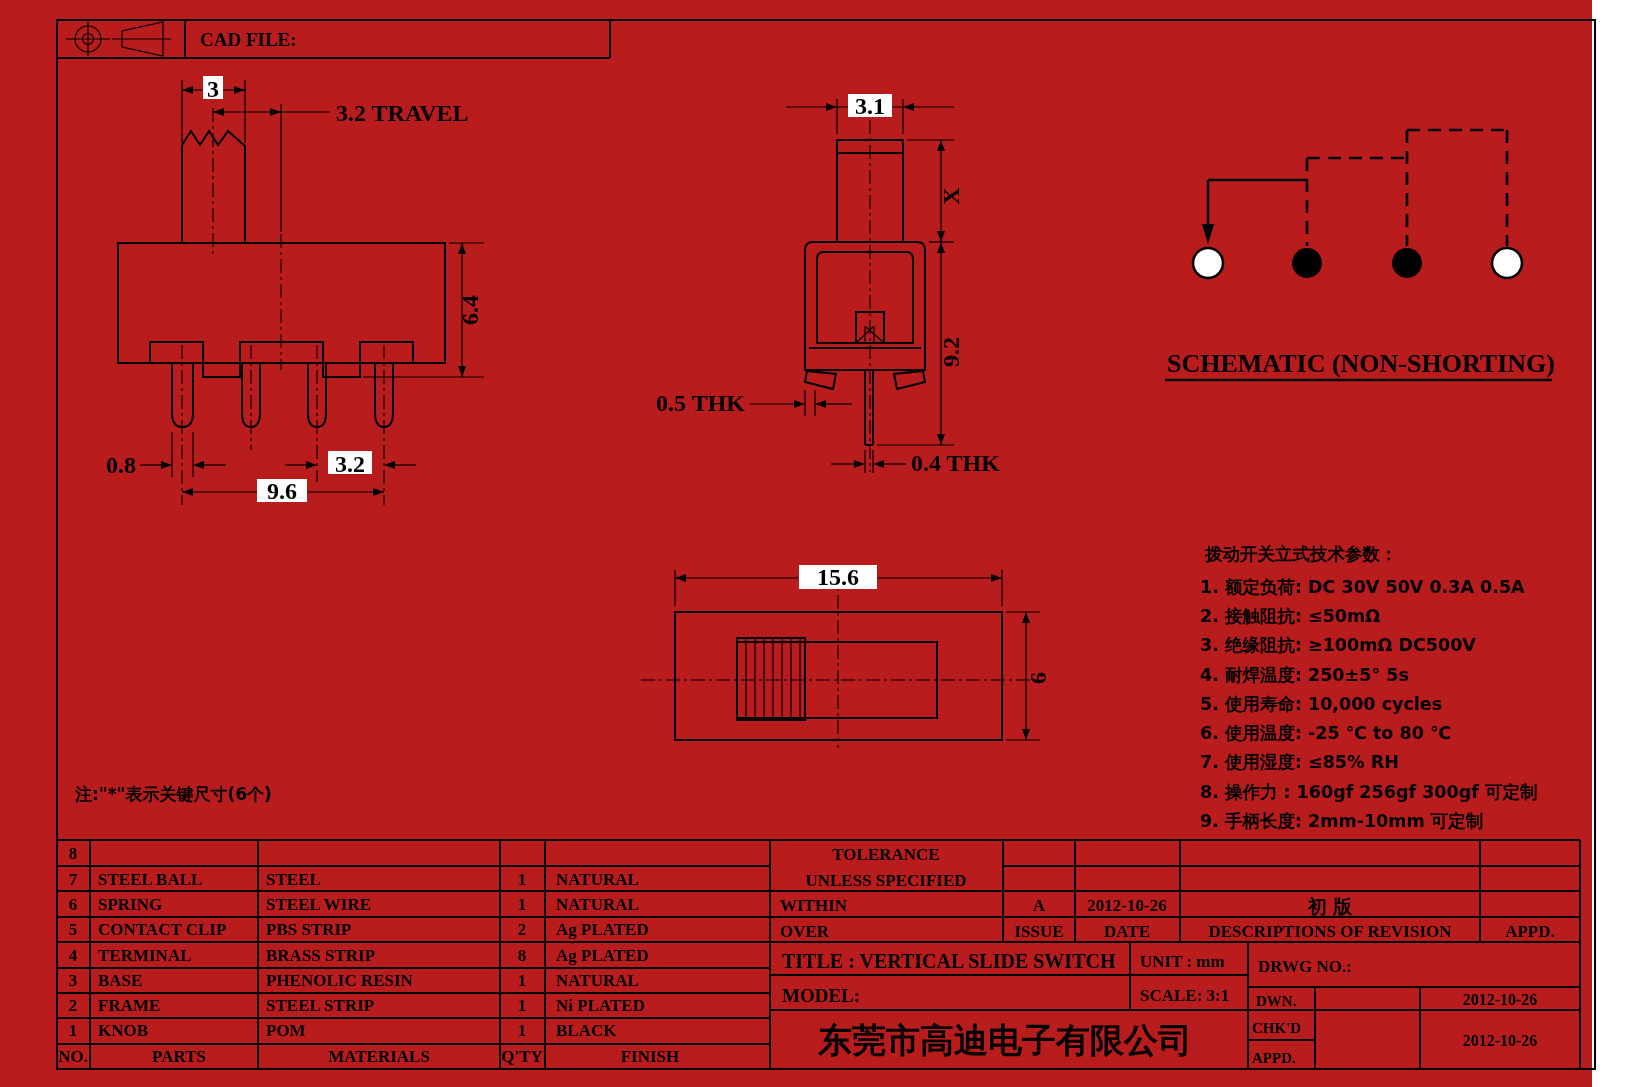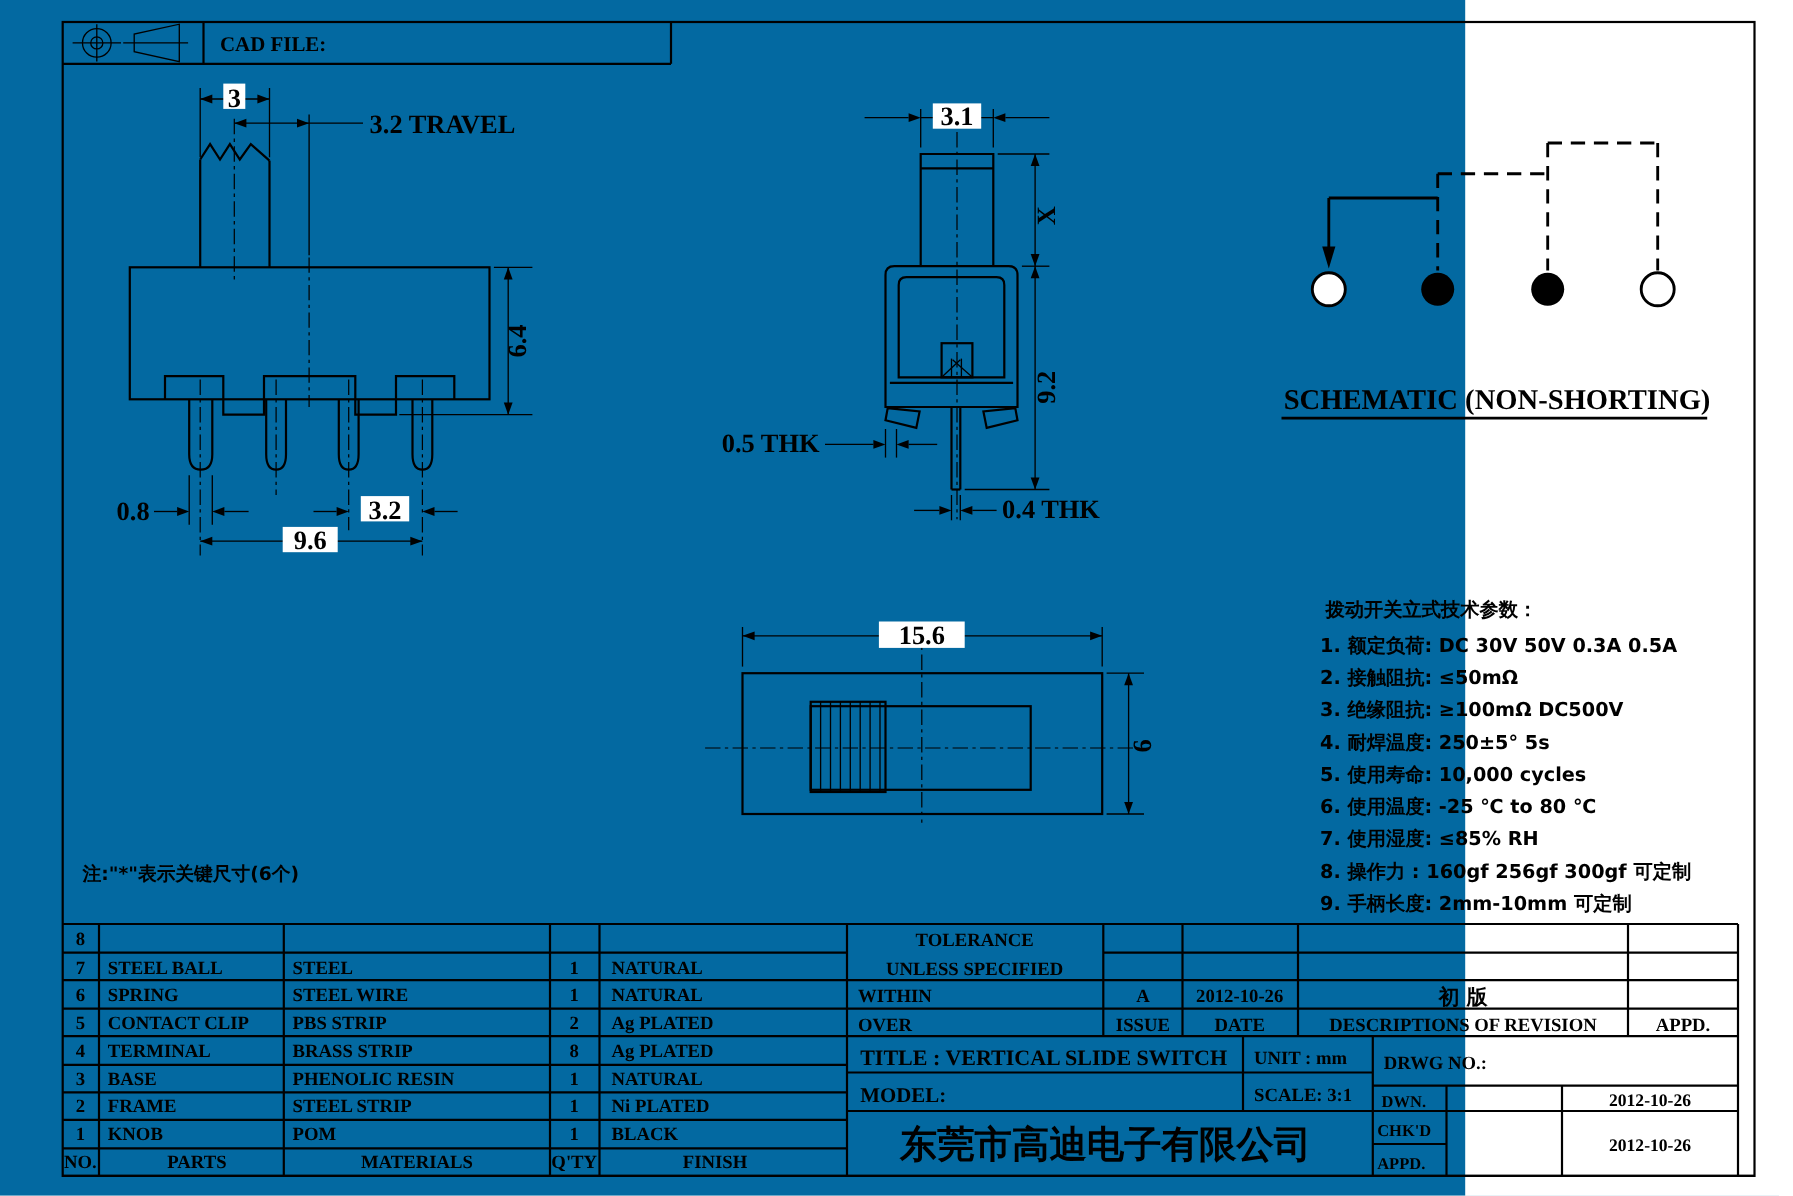--- a/index.html
+++ b/index.html
@@ -1,16 +1,16 @@
 <!DOCTYPE html>
 <html><head>
 <meta charset="utf-8">
 <style>
   html,body{margin:0;padding:0;background:#fff;}
-  #sheet{position:relative;width:1332px;height:1087px;background:#0369a1;
+  #sheet{position:relative;width:1592px;height:1087px;background:#b91c1c;
          font-family:"Liberation Serif", serif;}
   svg{position:absolute;left:0;top:0;}
   svg text{fill:#000;font-family:"Liberation Serif", serif;font-weight:bold;}
   .cjk{font-family:"DejaVu Sans", sans-serif;}
   .thick{stroke:#000;stroke-width:2;fill:none;}
   .thin{stroke:#000;stroke-width:1.2;fill:none;}
   .tbl{stroke:#000;stroke-width:2;fill:none;}
   .cl{stroke:#000;stroke-width:1.1;fill:none;stroke-dasharray:14 4 3 4;}
   .dsh{stroke:#000;stroke-width:2.6;fill:none;stroke-dasharray:13 8;}
   .sol{stroke:#000;stroke-width:2.6;fill:none;}

